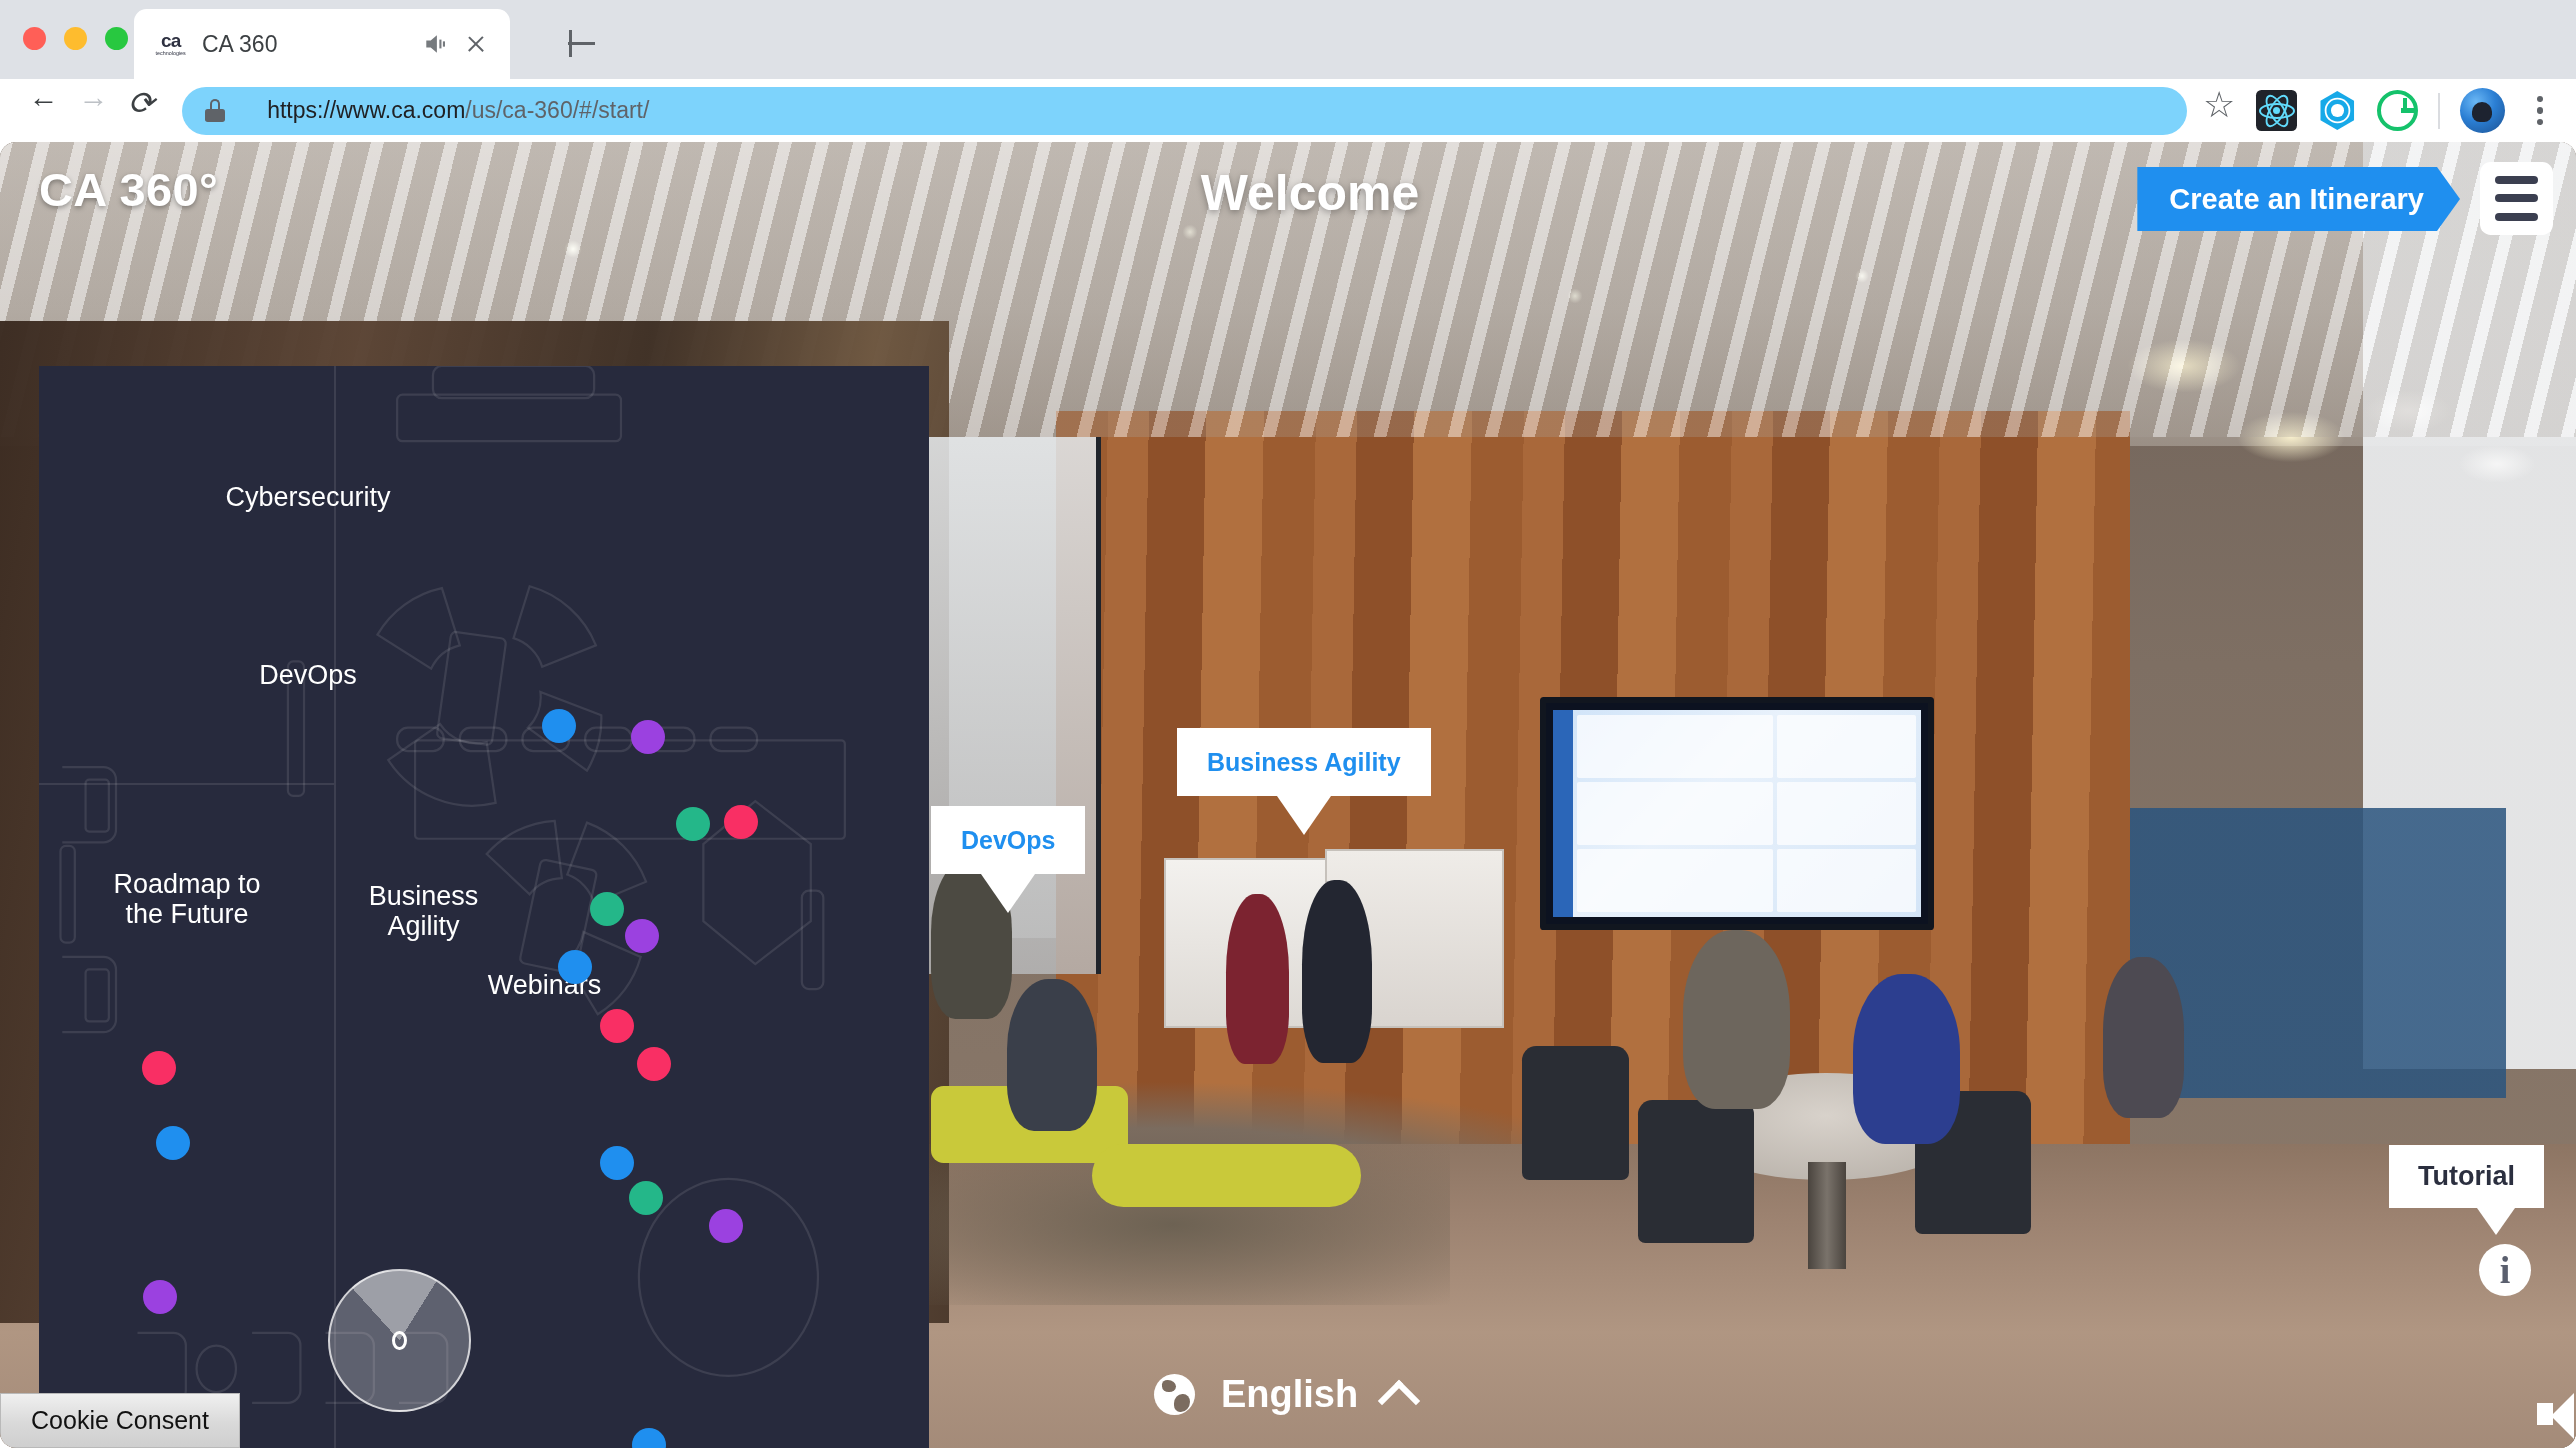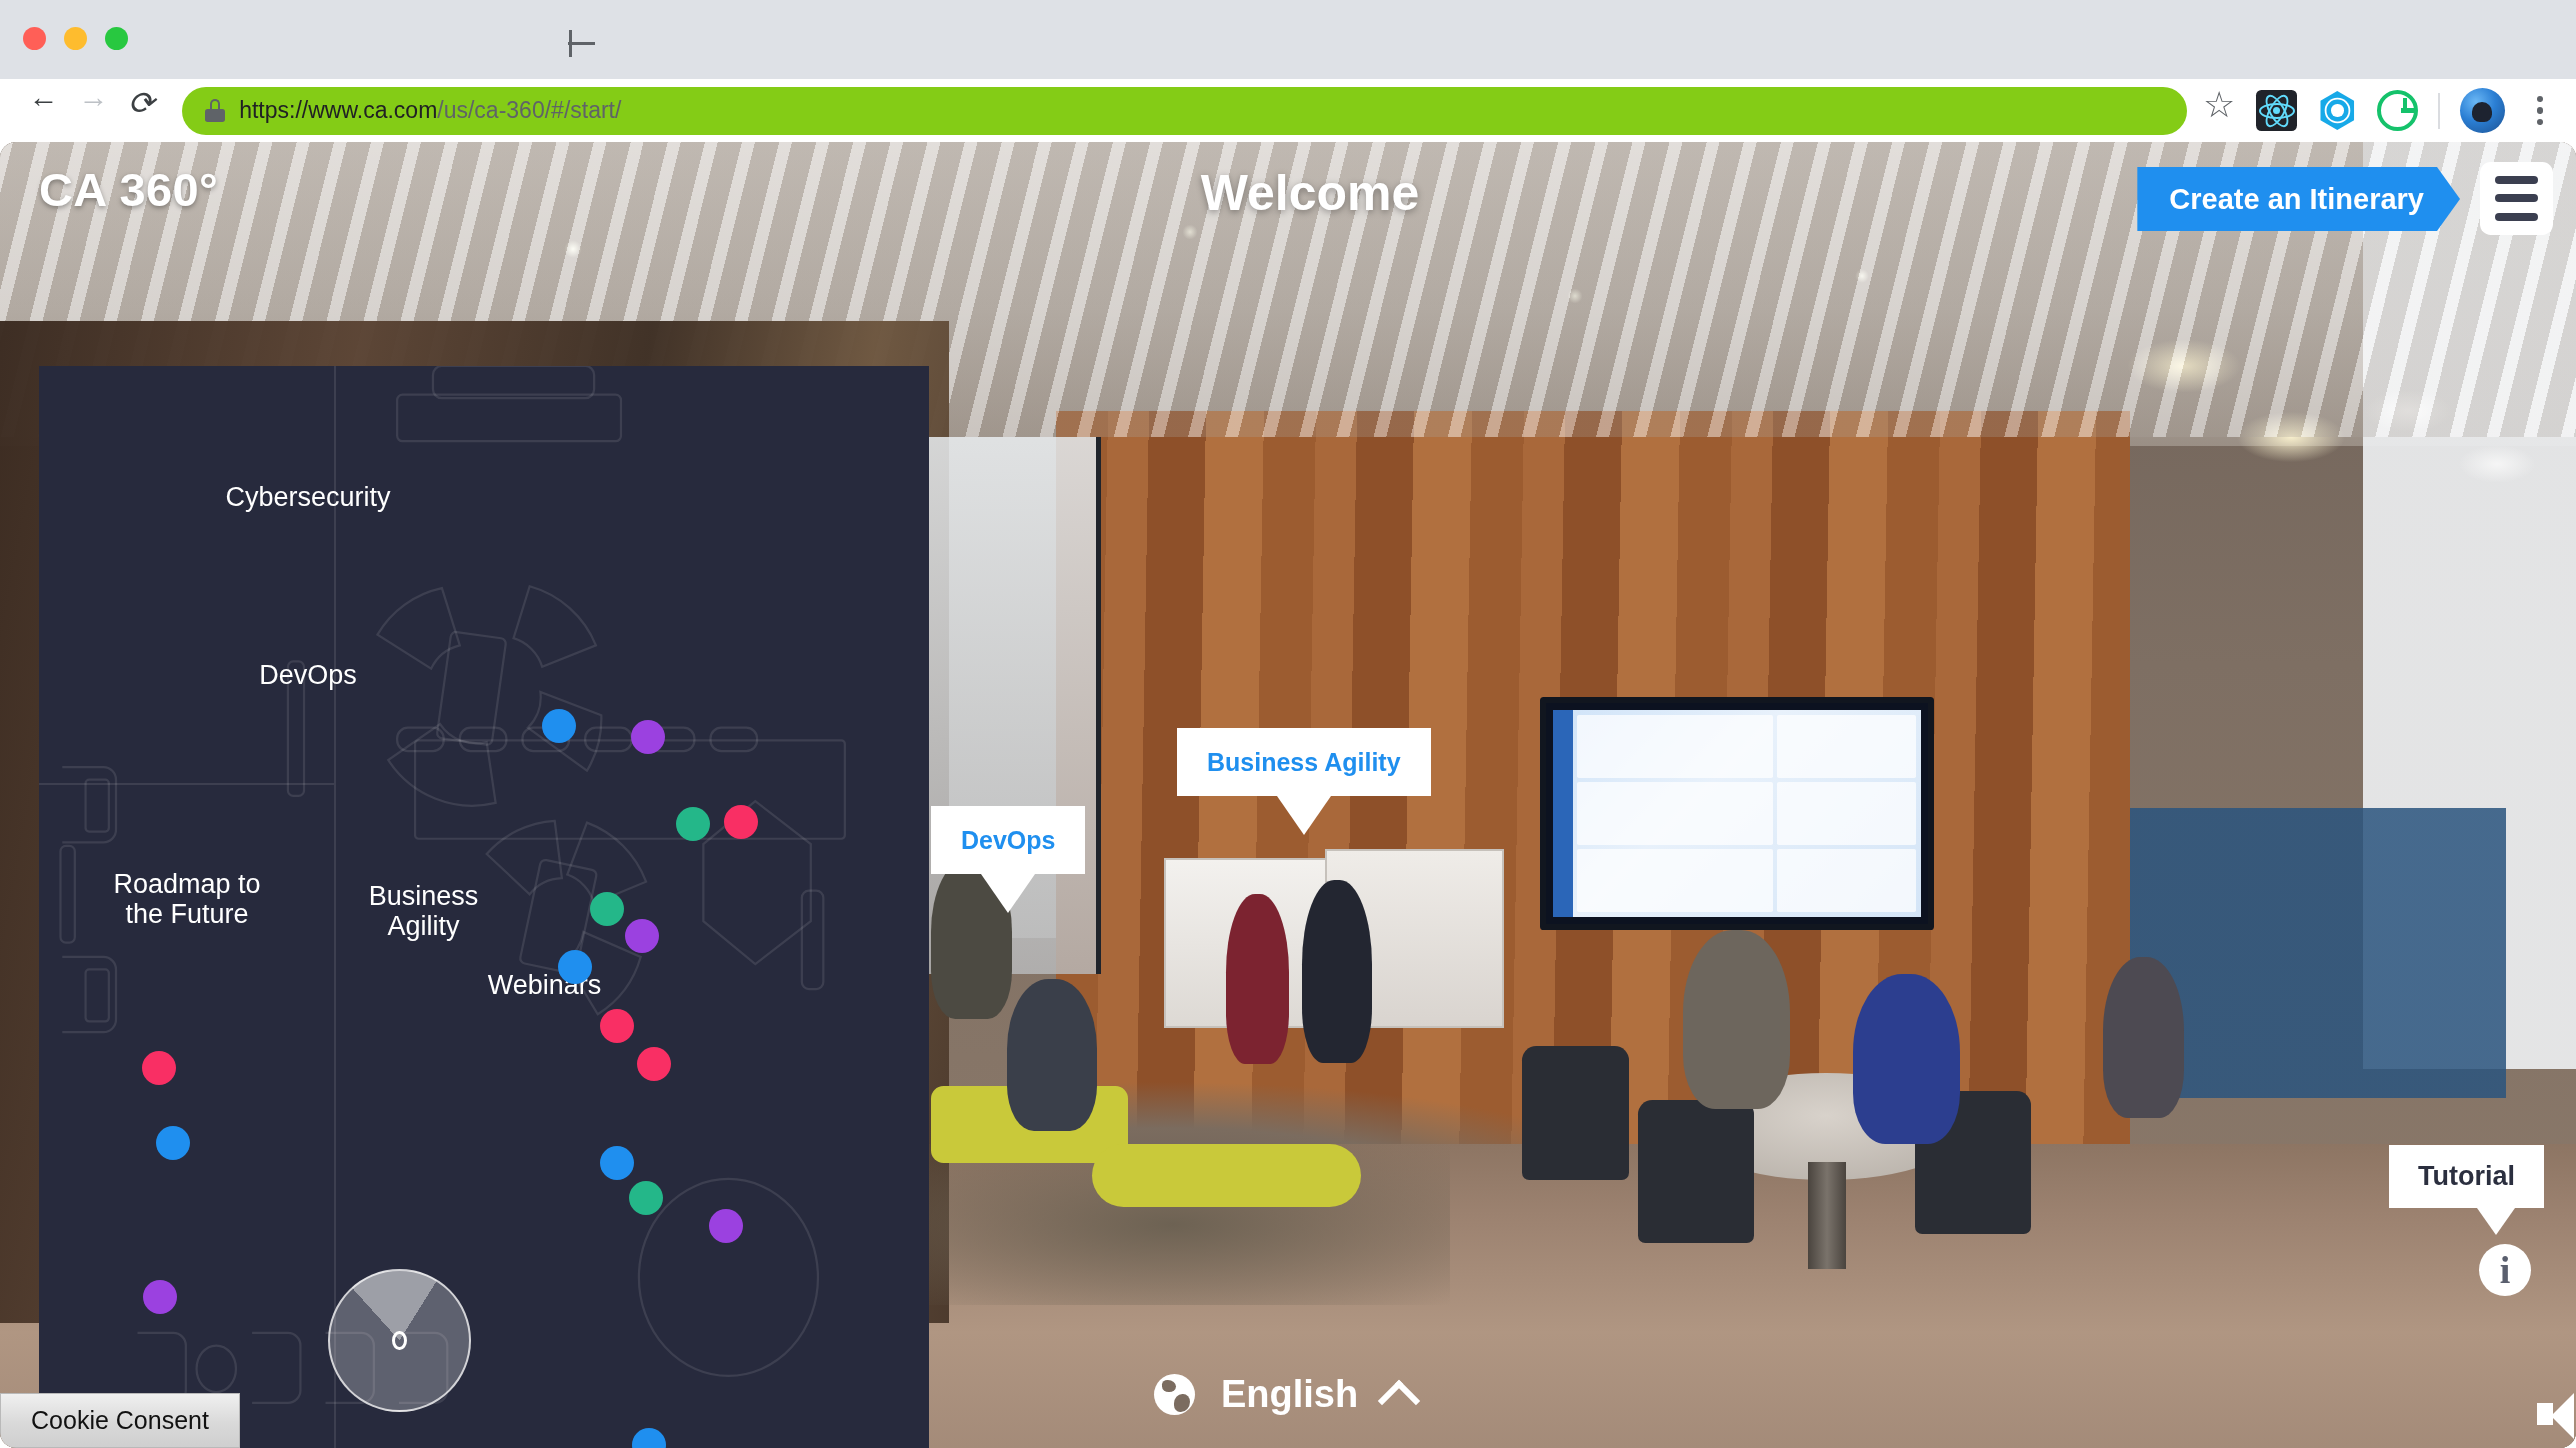--- a/index.html
+++ b/index.html
@@ -38,22 +38,22 @@
     padding:0 19.7px; flex:0 0 63px; position:relative; }
   .navbtn { width:50px; height:50px; position:relative; flex:0 0 50px;
     display:flex; align-items:center; justify-content:center; }
   .arrow-l, .arrow-r { width:25px; height:25px; position:relative; }
   .arrow-l:before { content:"←"; font-size:30px; color:#3c4043; position:absolute;
     left:-3.6px; top:-18px; }
   .arrow-r:before { content:"→"; font-size:30px; color:#bdc1c6; position:absolute;
     left:-3.6px; top:-18px; }
   .reload:before { content:"⟳"; font-size:32px; color:#3c4043; position:absolute;
     left:8px; top:-1.8px; }
-  .omnibox { flex:1; height:48px; background:#84cc16; border-radius:24px;
-    margin:0 14.3px 0 12.5px; display:flex; align-items:center; padding:0 23px; }
+  .omnibox { flex:1; height:48px; background:#7dd3fc; border-radius:24px;
+    margin:0 14.3px 0 12.5px; display:flex; align-items:center; padding:0 23px;gap:28px; }
   .lock { width:19.7px; height:23px; position:relative; flex:0 0 19.7px; margin-right:14.3px; }
   .lock .body { position:absolute; bottom:0; left:0; width:19.7px; height:13.4px;
     background:#5f6368; border-radius:2.7px; }
   .lock .shackle { position:absolute; top:0; left:4.5px; width:10.7px; height:11.6px;
     border:2.7px solid #5f6368; border-bottom:none; border-radius:6.3px 6.3px 0 0; }
   .url { font-size:23px; color:#202124; white-space:nowrap; }
   .url .dim { color:#5f6368; }
   .star { width:39px; height:39px; position:relative; flex:0 0 39px; margin-right:16px; }
   .star:before { content:"☆"; font-size:36px; color:#5f6368; position:absolute;
     left:1.8px; top:-7.2px; }
@@ -237,20 +237,35 @@
 </head>
 <body>
 
 <div class="browser">
 
   <div class="tabstrip">
     <div class="traffic">
       <span class="tl red"></span>
       <span class="tl yellow"></span>
       <span class="tl green"></span>
+    </div>
+    <div class="tab">
+      <div class="favicon">
+        <span class="ca">ca</span>
+        <span class="tech">technologies</span>
+      </div>
+      <span class="tab-title">CA 360</span>
+      <span class="tab-audio">
+        <svg width="30" height="30" viewBox="0 0 34 34">
+          <path d="M6 13h5l7-6v20l-7-6H6z" fill="#5f6368"></path>
+          <path d="M22 12v10" stroke="#5f6368" stroke-width="2.4"></path>
+          <path d="M26 14v6" stroke="#5f6368" stroke-width="2.4"></path>
+        </svg>
+      </span>
+      <span class="tab-close"></span>
     </div>
     <div class="newtab"></div>
   </div>
 
   <div class="toolbar">
     <span class="navbtn">
         <i class="arrow-l"></i>
       </span>
     <span class="navbtn">
         <i class="arrow-r"></i>

